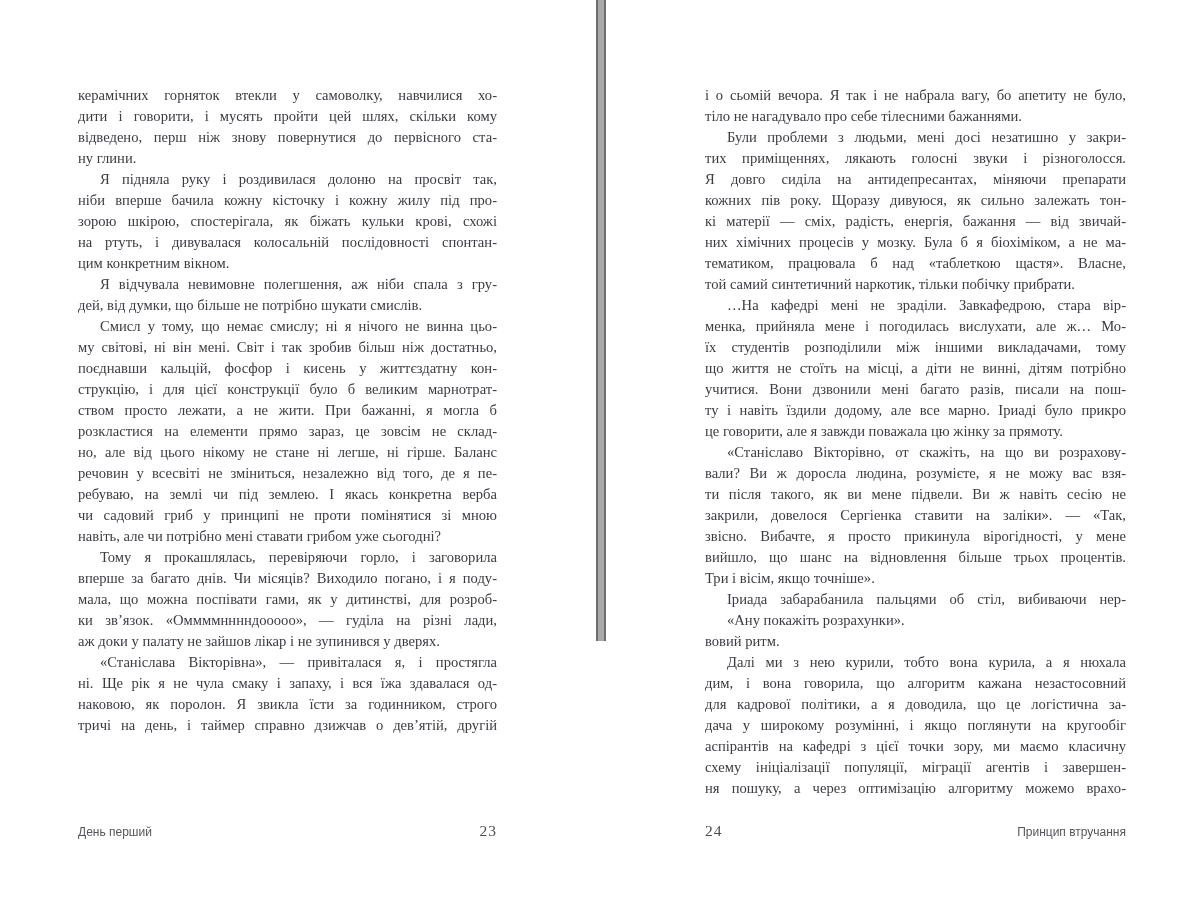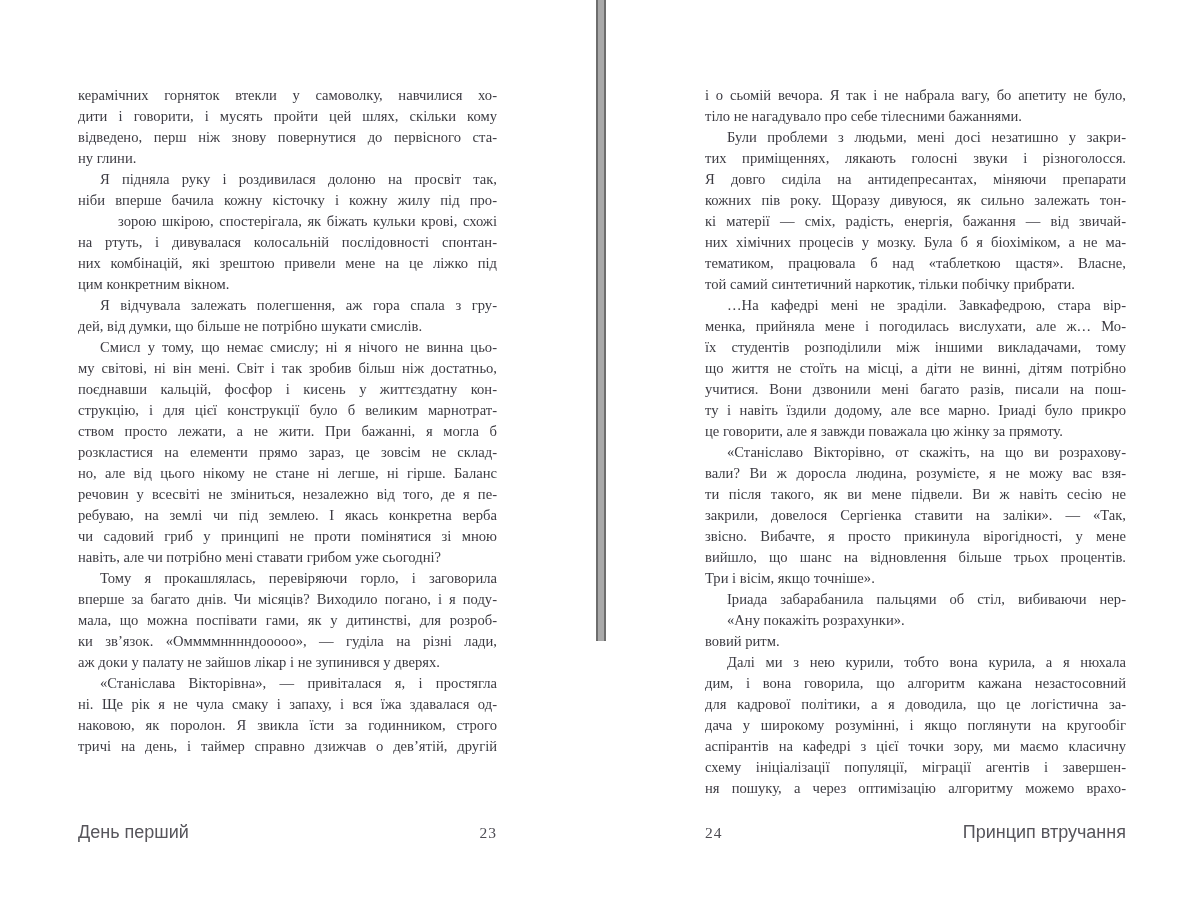--- a/index.html
+++ b/index.html
@@ -45,21 +45,21 @@
     height: 24px;
     display: flex;
     justify-content: space-between;
     align-items: baseline;
     color: #55545a;
   }
   .footer.left  { left: 78px;  width: 419px; }
   .footer.right { left: 705px; width: 421px; }
   .chapter-label {
     font-family: "Liberation Sans", "DejaVu Sans", sans-serif;
-    font-size: 18px;
+    font-size: 12px;
     color: #56555b;
   }
   .page-number {
     font-family: "Liberation Serif", "DejaVu Serif", serif;
     font-size: 15.5px;
     color: #4c4b52;
     letter-spacing: 1px;
   }
 </style>
 </head>
@@ -67,25 +67,24 @@
 
 <div class="spread">
 
   <div class="page-body left">
       <div class="line" style="white-space: normal;">керамічних горняток втекли у самоволку, навчилися хо-</div>
       <div class="line" style="white-space: normal;">дити і говорити, і мусять пройти цей шлях, скільки кому</div>
       <div class="line" style="white-space: normal;">відведено, перш ніж знову повернутися до первісного ста-</div>
       <div class="line pend" style="white-space: normal;">ну глини.</div>
       <div class="line indent" style="white-space: normal;">Я підняла руку і роздивилася долоню на просвіт так,</div>
       <div class="line" style="white-space: normal;">ніби вперше бачила кожну кісточку і кожну жилу під про-</div>
-      <div class="line" style="white-space: normal; margin-left: 40px;">зорою шкірою, спостерігала, як біжать кульки крові, схожі</div>
+      <div class="line" style="white-space: normal;">зорою шкірою, спостерігала, як біжать кульки крові, схожі</div>
       <div class="line" style="white-space: normal;">на ртуть, і дивувалася колосальній послідовності спонтан-</div>
-      <div class="line" style="white-space: normal;">них комбінацій, які зрештою привели мене на це ліжко під</div>
       <div class="line pend" style="white-space: normal;">цим конкретним вікном.</div>
-      <div class="line indent" style="white-space: normal;">Я відчувала залежать полегшення, аж гора спала з гру-</div>
+      <div class="line indent" style="white-space: normal;">Я відчувала невимовне полегшення, аж ніби спала з гру-</div>
       <div class="line pend" style="white-space: normal;">дей, від думки, що більше не потрібно шукати смислів.</div>
       <div class="line indent" style="white-space: normal;">Смисл у тому, що немає смислу; ні я нічого не винна цьо-</div>
       <div class="line" style="white-space: normal;">му світові, ні він мені. Світ і так зробив більш ніж достатньо,</div>
       <div class="line" style="white-space: normal;">поєднавши кальцій, фосфор і кисень у життєздатну кон-</div>
       <div class="line" style="white-space: normal;">струкцію, і для цієї конструкції було б великим марнотрат-</div>
       <div class="line" style="white-space: normal;">ством просто лежати, а не жити. При бажанні, я могла б</div>
       <div class="line" style="white-space: normal;">розкластися на елементи прямо зараз, це зовсім не склад-</div>
       <div class="line" style="white-space: normal;">но, але від цього нікому не стане ні легше, ні гірше. Баланс</div>
       <div class="line" style="white-space: normal;">речовин у всесвіті не зміниться, незалежно від того, де я пе-</div>
       <div class="line" style="white-space: normal;">ребуваю, на землі чи під землею. І якась конкретна верба</div>

